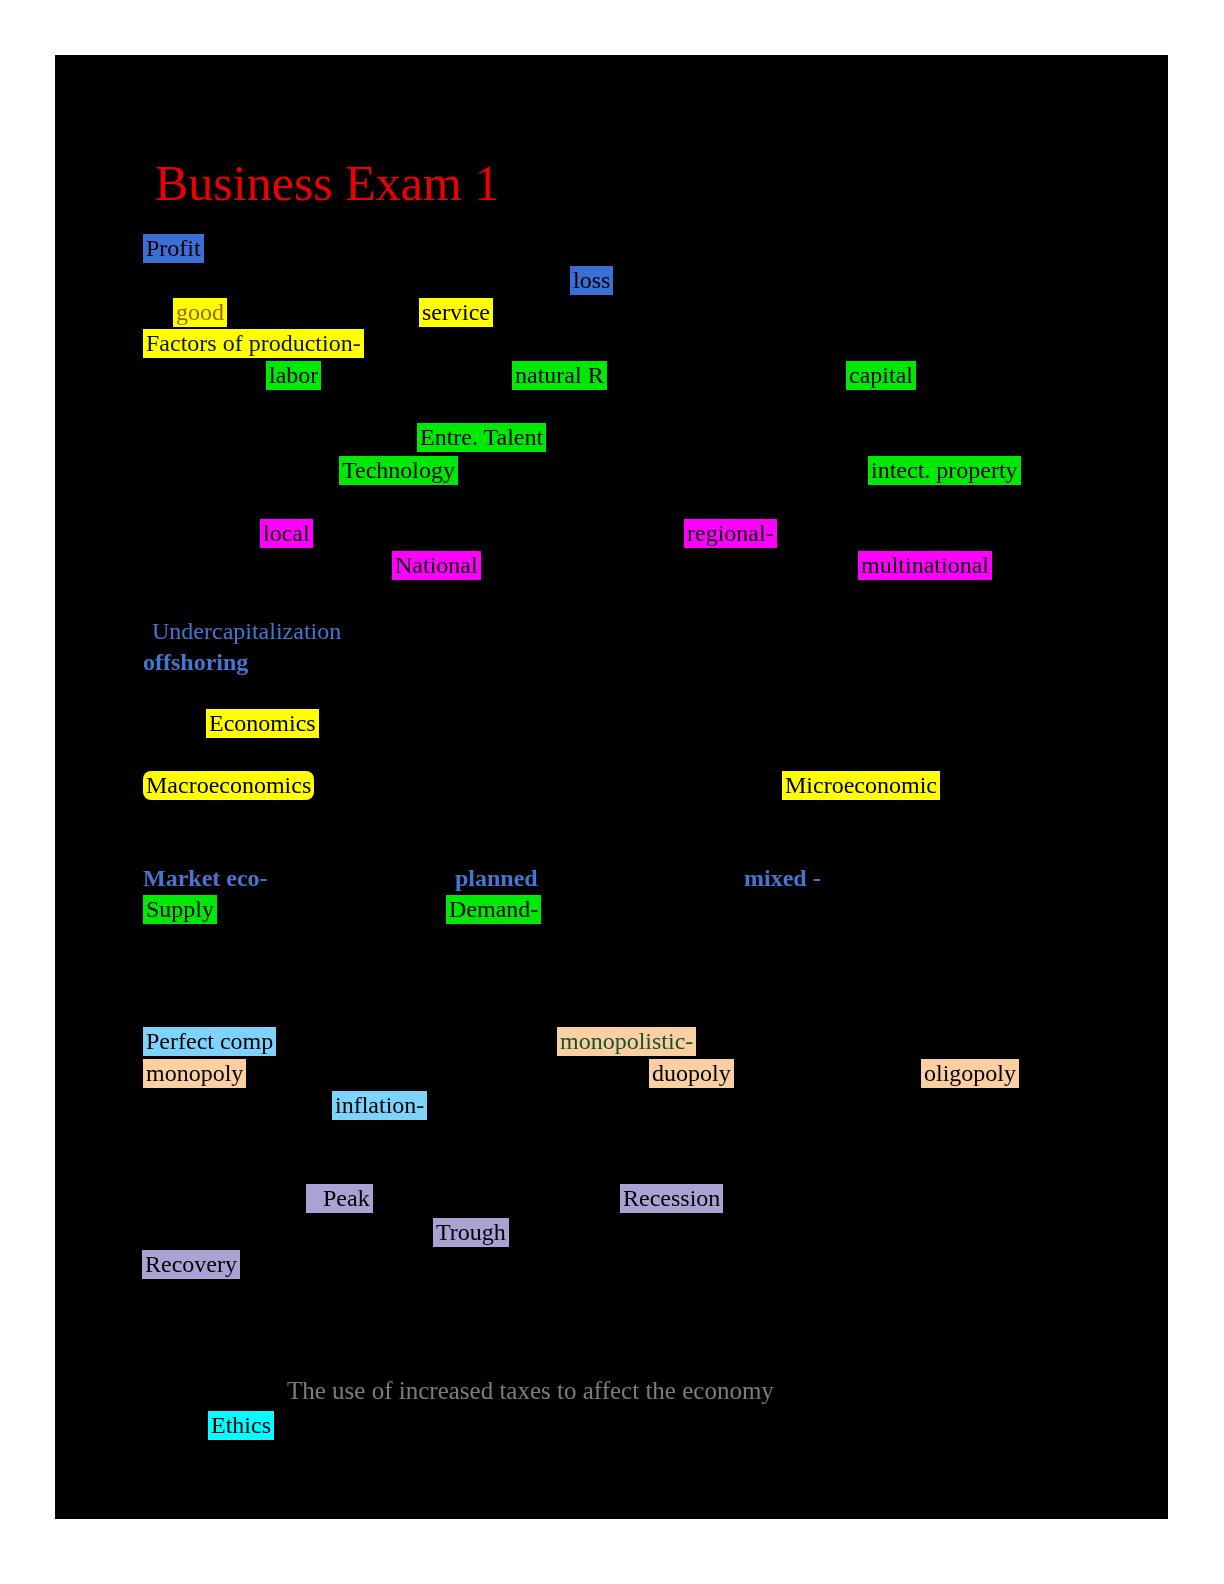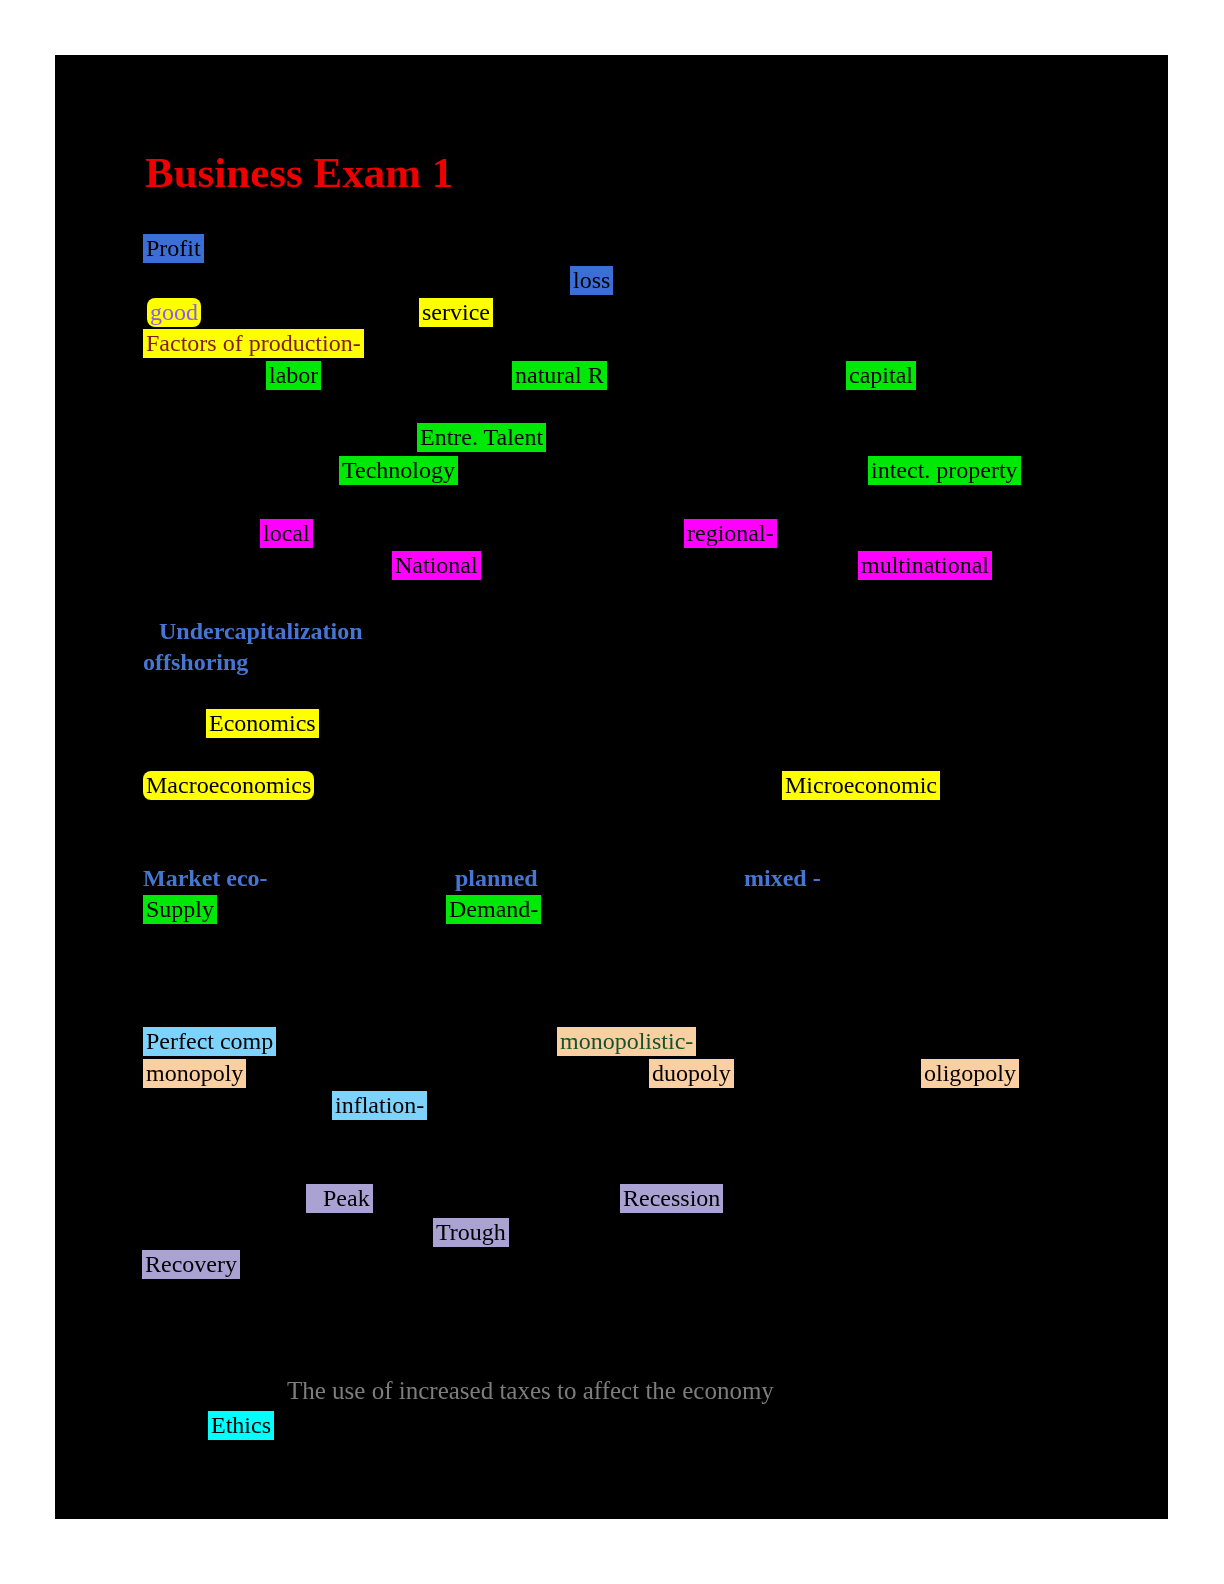--- a/index.html
+++ b/index.html
@@ -18,24 +18,24 @@
   .sheet {
     position: absolute;
     left: 55px;
     top: 55px;
     width: 1113px;
     height: 1464px;
     background: #000000;
   }
   .doc-title {
     position: absolute;
-    margin: 2px;
+    margin: 12px;
     font-family: "Liberation Serif", "DejaVu Serif", serif;
-    font-size: 43px;
-    font-weight: bold;
+    font-size: 50px;
+    font-weight: normal;
     line-height: 50px;
     white-space: nowrap;
   }
   .term {
     position: absolute;
     font-family: "Liberation Serif", "DejaVu Serif", serif;
     font-size: 24px;
     line-height: 29px;
     white-space: pre;
     display: inline-block;
@@ -44,34 +44,34 @@
 </style>
 </head>
 <body>
 
 <div class="canvas">
   <div class="sheet">
     <h1 class="doc-title" style="left: 88px; top: 91px; color: rgb(238, 0, 0);">Business Exam 1</h1>
     <div id="terms-layer">
         <span class="term hl" style="left: 88px; top: 179px; color: rgb(0, 0, 0); background-color: rgb(60, 111, 214);">Profit</span>
         <span class="term hl" style="left: 515px; top: 211px; color: rgb(0, 0, 0); background-color: rgb(60, 111, 214);">loss</span>
-        <span class="term hl" style="left: 92px; top: 243px; color: #8b5cf6; background-color: rgb(255, 255, 0); border-radius: 8px;">good</span>
+        <span class="term hl" style="left: 118px; top: 243px; color: #a16207; background-color: rgb(255, 255, 0);">good</span>
         <span class="term hl" style="left: 364px; top: 243px; color: rgb(0, 0, 0); background-color: rgb(255, 255, 0);">service</span>
-        <span class="term hl" style="left: 88px; top: 274px; color: #7f1d1d; background-color: rgb(255, 255, 0);">Factors of production-</span>
+        <span class="term hl" style="left: 88px; top: 274px; color: #0f172a; background-color: rgb(255, 255, 0);">Factors of production-</span>
         <span class="term hl" style="left: 211px; top: 306px; color: rgb(0, 0, 0); background-color: rgb(0, 232, 6);">labor</span>
         <span class="term hl" style="left: 457px; top: 306px; color: rgb(0, 0, 0); background-color: rgb(0, 232, 6);">natural R</span>
         <span class="term hl" style="left: 791px; top: 306px; color: rgb(0, 0, 0); background-color: rgb(0, 232, 6);">capital</span>
         <span class="term hl" style="left: 362px; top: 368px; color: rgb(0, 0, 0); background-color: rgb(0, 232, 6);">Entre. Talent</span>
         <span class="term hl" style="left: 284px; top: 401px; color: rgb(0, 0, 0); background-color: rgb(0, 232, 6);">Technology</span>
         <span class="term hl" style="left: 813px; top: 401px; color: rgb(0, 0, 0); background-color: rgb(0, 232, 6);">intect. property</span>
         <span class="term hl" style="left: 205px; top: 464px; color: rgb(0, 0, 0); background-color: rgb(255, 0, 255);">local</span>
         <span class="term hl" style="left: 629px; top: 464px; color: rgb(0, 0, 0); background-color: rgb(255, 0, 255);">regional-</span>
         <span class="term hl" style="left: 337px; top: 496px; color: rgb(0, 0, 0); background-color: rgb(255, 0, 255);">National</span>
         <span class="term hl" style="left: 803px; top: 496px; color: rgb(0, 0, 0); background-color: rgb(255, 0, 255);">multinational</span>
-        <span class="term" style="left: 104px; top: 562px; color: rgb(69, 118, 212); font-weight: bold;">Undercapitalization</span>
+        <span class="term" style="left: 97px; top: 562px; color: rgb(69, 118, 212); font-weight: normal;">Undercapitalization</span>
         <span class="term" style="left: 88px; top: 593px; color: rgb(69, 118, 212); font-weight: bold;">offshoring</span>
         <span class="term hl" style="left: 151px; top: 654px; color: rgb(0, 0, 0); background-color: rgb(255, 255, 0);">Economics</span>
         <span class="term hl" style="left: 88px; top: 716px; color: rgb(0, 0, 0); background-color: rgb(255, 255, 0); border-radius: 8px;">Macroeconomics</span>
         <span class="term hl" style="left: 727px; top: 716px; color: rgb(0, 0, 0); background-color: rgb(255, 255, 0);">Microeconomic</span>
         <span class="term" style="left: 88px; top: 809px; color: rgb(69, 118, 212); font-weight: bold;">Market eco-</span>
         <span class="term" style="left: 400px; top: 809px; color: rgb(69, 118, 212); font-weight: bold;">planned</span>
         <span class="term" style="left: 689px; top: 809px; color: rgb(69, 118, 212); font-weight: bold;">mixed -</span>
         <span class="term hl" style="left: 88px; top: 840px; color: rgb(0, 0, 0); background-color: rgb(0, 232, 6);">Supply</span>
         <span class="term hl" style="left: 391px; top: 840px; color: rgb(0, 0, 0); background-color: rgb(0, 232, 6);">Demand-</span>
         <span class="term hl" style="left: 88px; top: 972px; color: rgb(0, 0, 0); background-color: #7dd3fc;">Perfect comp</span>

